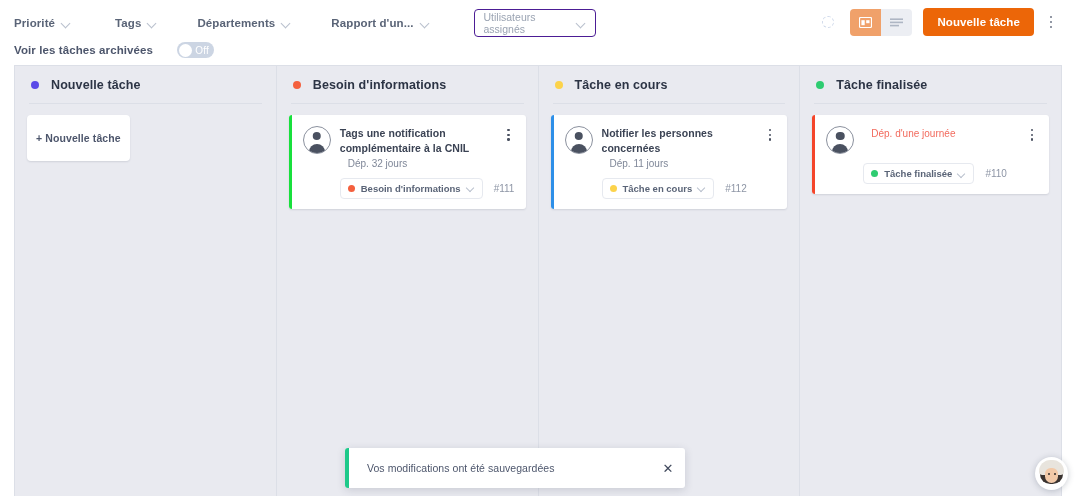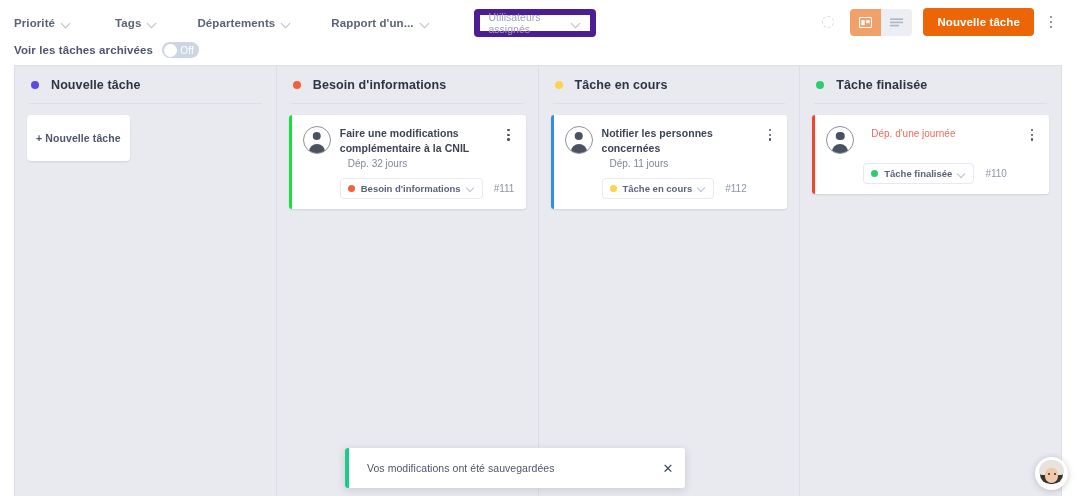--- a/index.html
+++ b/index.html
@@ -39,29 +39,29 @@
   .chev::after {
     content: ""; position: absolute; left: 0; top: 1px;
     width: 6px; height: 6px;
     border-right: 1.4px solid #b9c0cd;
     border-bottom: 1.4px solid #b9c0cd;
     transform: rotate(45deg);
   }
   .select-box {
     display: flex; align-items: center; justify-content: space-between;
     width: 122px; height: 28px;
-    border: 6px solid #4c1d95; border-radius: 4px;
+    border: 1px solid #4c1d95; border-radius: 4px;
     background: #fff;
     padding: 0 9px;
     font-size: 10.5px; color: #9aa3b2;
     cursor: pointer;
     margin-left: 4px;
   }
   .archive-row {
-    display: flex; align-items: center; gap: 9px;
+    display: flex; align-items: center; gap: 24px;
     padding-top: 4px;
   }
   .archive-label {
     font-size: 11.5px; font-weight: 700; color: #4d5costume;
     color: #4d566c;
     letter-spacing: .1px;
   }
   .toggle {
     width: 37px; height: 16px; border-radius: 9px;
     background: #ccd5e3; position: relative; cursor: pointer;
@@ -364,21 +364,21 @@
       <div class="col-sep"></div>
 
       <div class="card">
         <div class="accent" style="background:#18e03c"></div>
         <div class="card-top">
           <div class="avatar">
             <span class="head"></span>
             <span class="body"></span>
           </div>
           <div class="card-body">
-            <div class="card-title">Faire une modifications complémentaire à la CNIL</div>
+            <div class="card-title">Tags une notification complémentaire à la CNIL</div>
             <div class="card-due">Dép. 32 jours</div>
           </div>
           <div class="card-kebab">
               <i></i>
               <i></i>
               <i></i>
             </div>
         </div>
         <div class="card-foot">
           <div class="status-pill">

